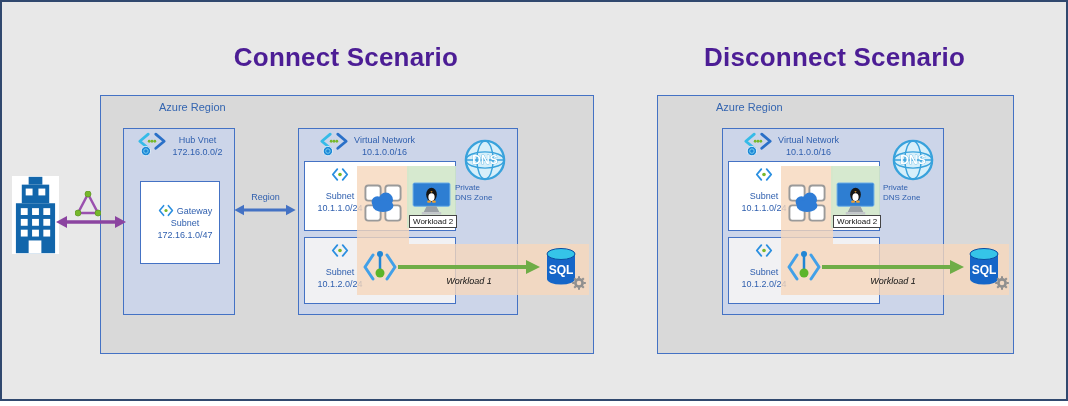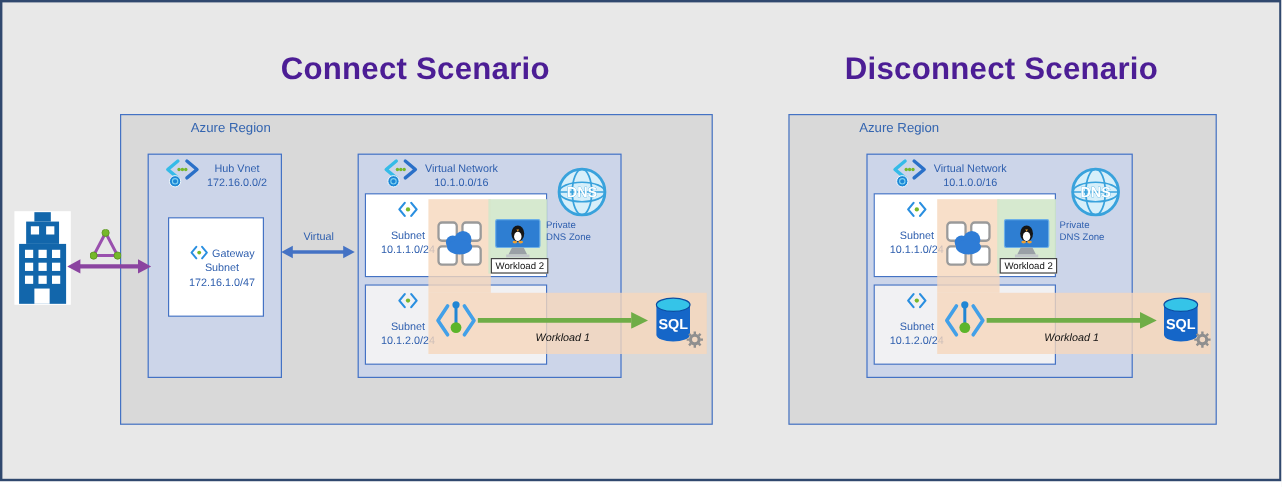--- a/index.html
+++ b/index.html
@@ -179,21 +179,21 @@
           <svg width="16" height="13">
               <use href="#sym-subnet"></use>
             </svg>
           <span>Gateway</span>
         </div>
         <div>Subnet</div>
         <div>172.16.1.0/47</div>
       </div>
     </div>
 
-    <div class="peering-label" style="left:234px; top:192px; width:63px;">Virtual</div>
+    <div class="peering-label" style="left:234px; top:192px; width:63px;">Region</div>
     <div class="abs icon-layer arrow-blue" style="left:233px; top:203px;">
       <svg width="64" height="14">
           <use href="#sym-dblarrow"></use>
         </svg>
     </div>
 
     <div class="bluebox" style="left:298px; top:128px; width:218px; height:185px;"></div>
     <div class="net-header icon-layer" style="left:302px; top:132px; width:130px;">
       <svg width="30" height="25">
           <use href="#sym-vnet"></use>

